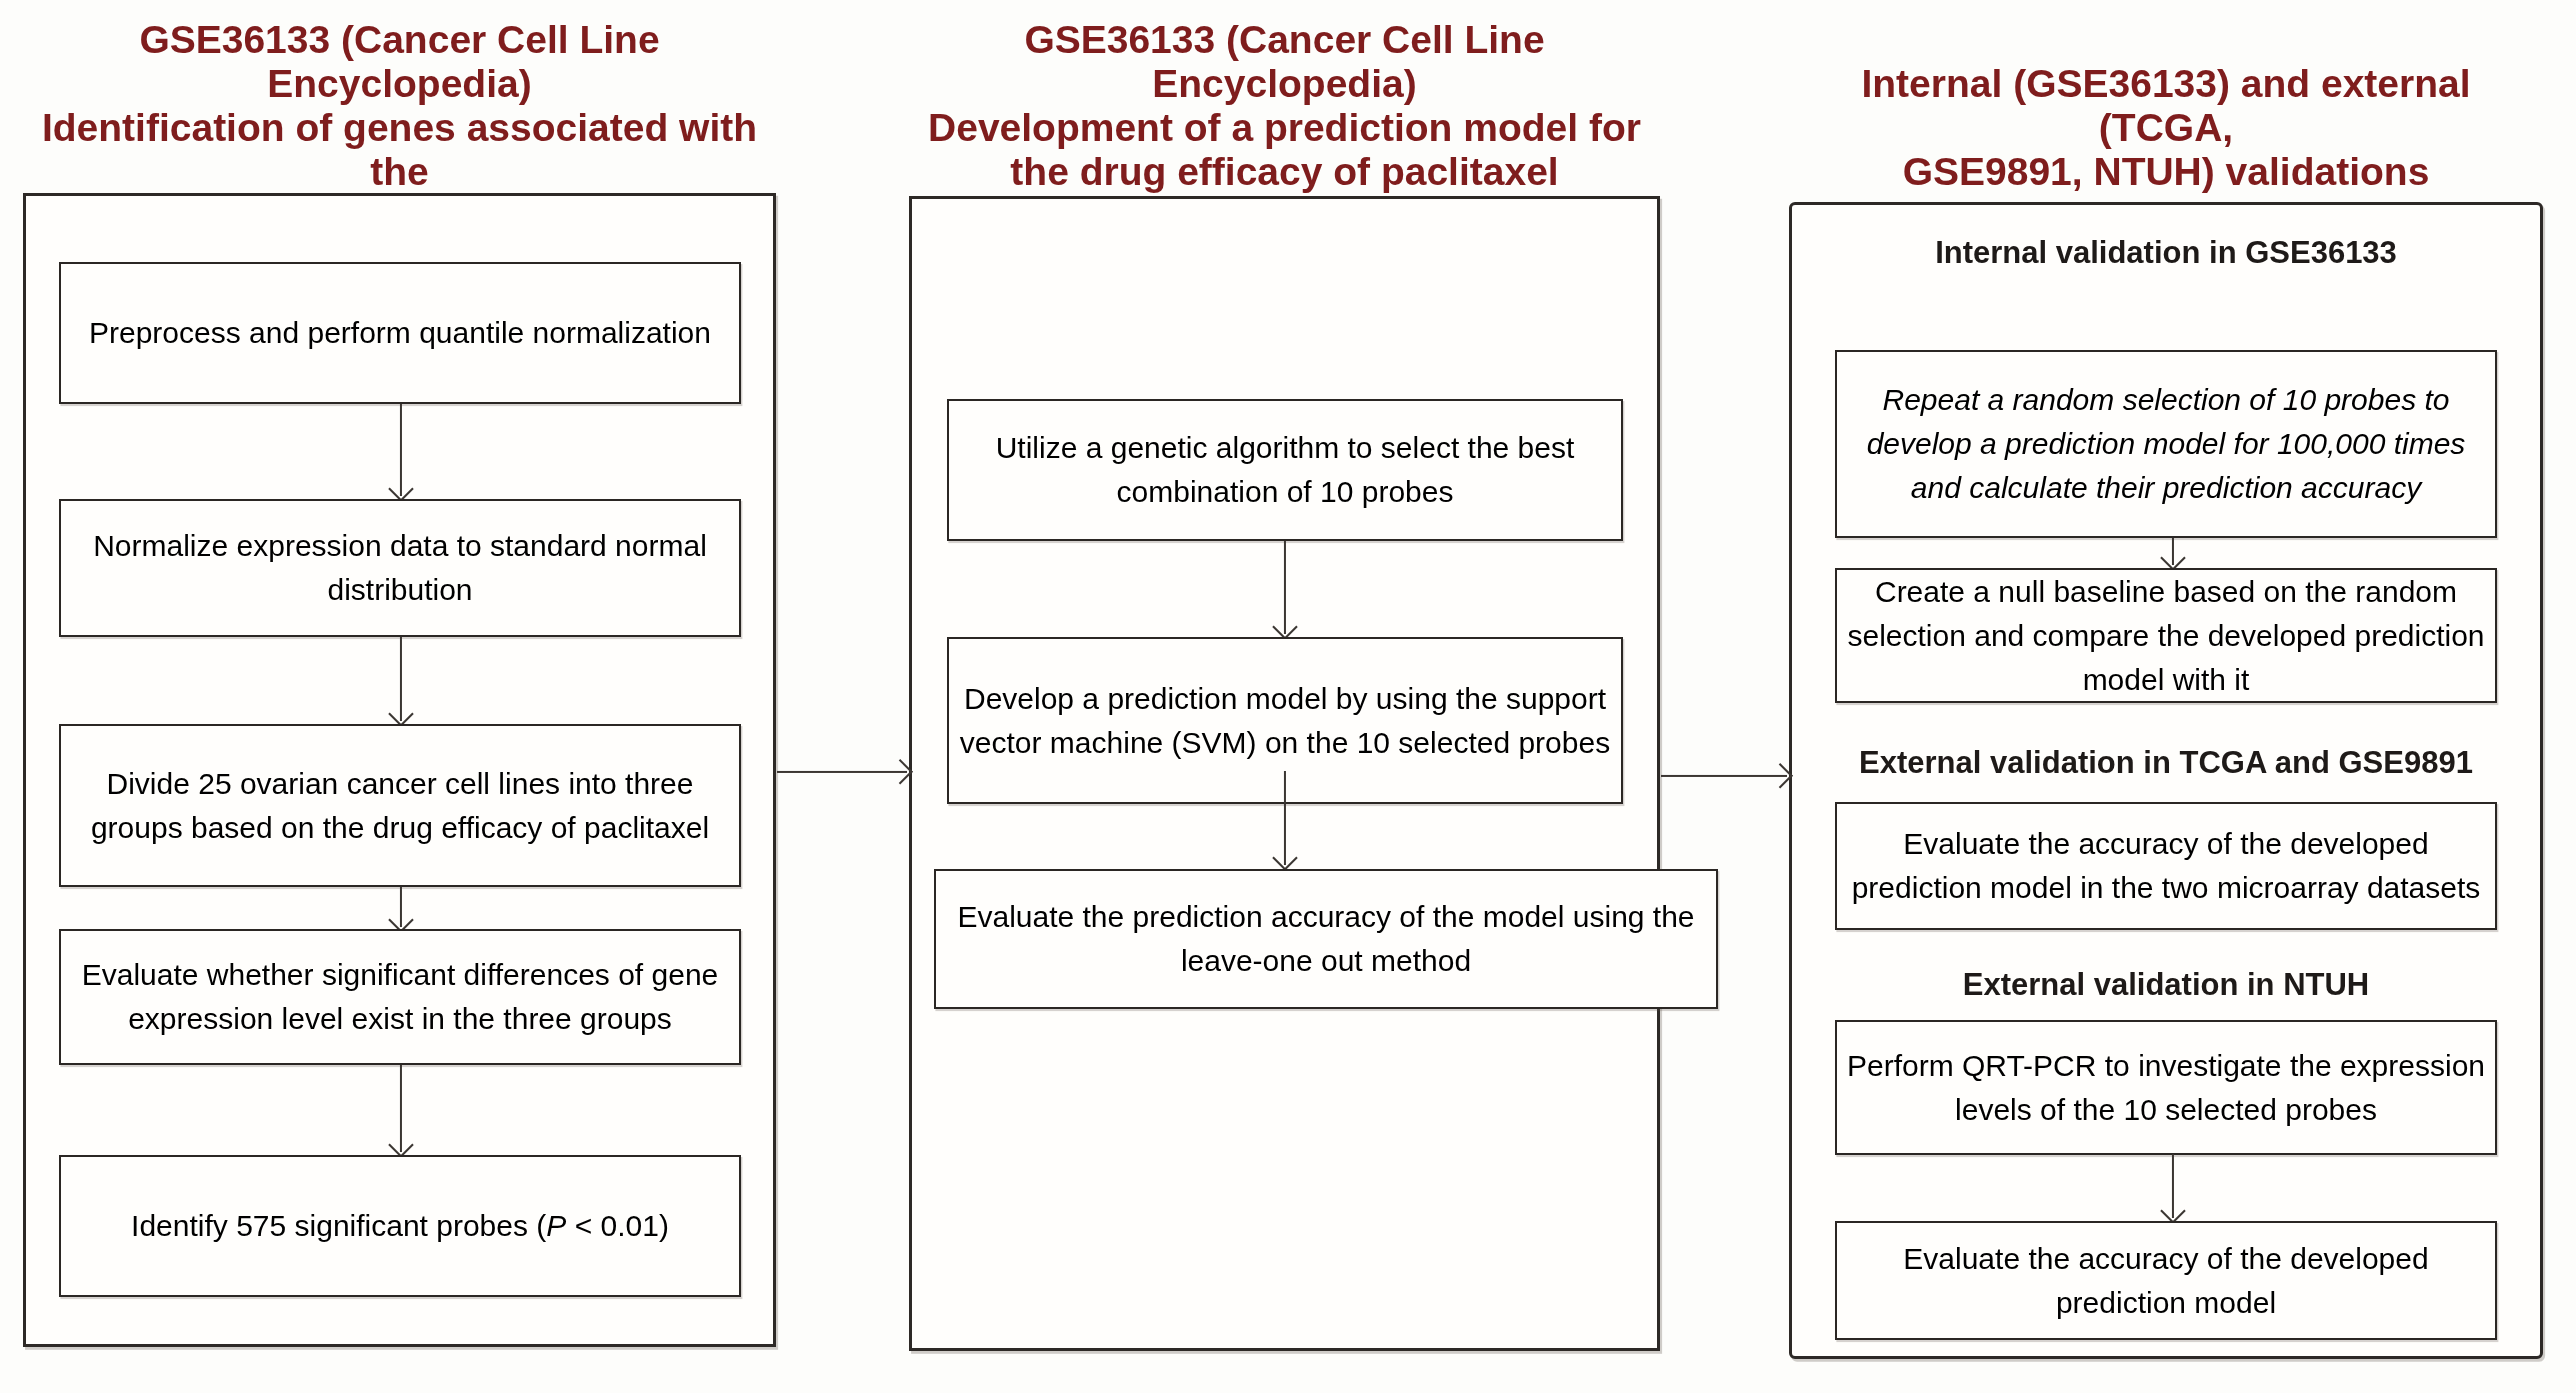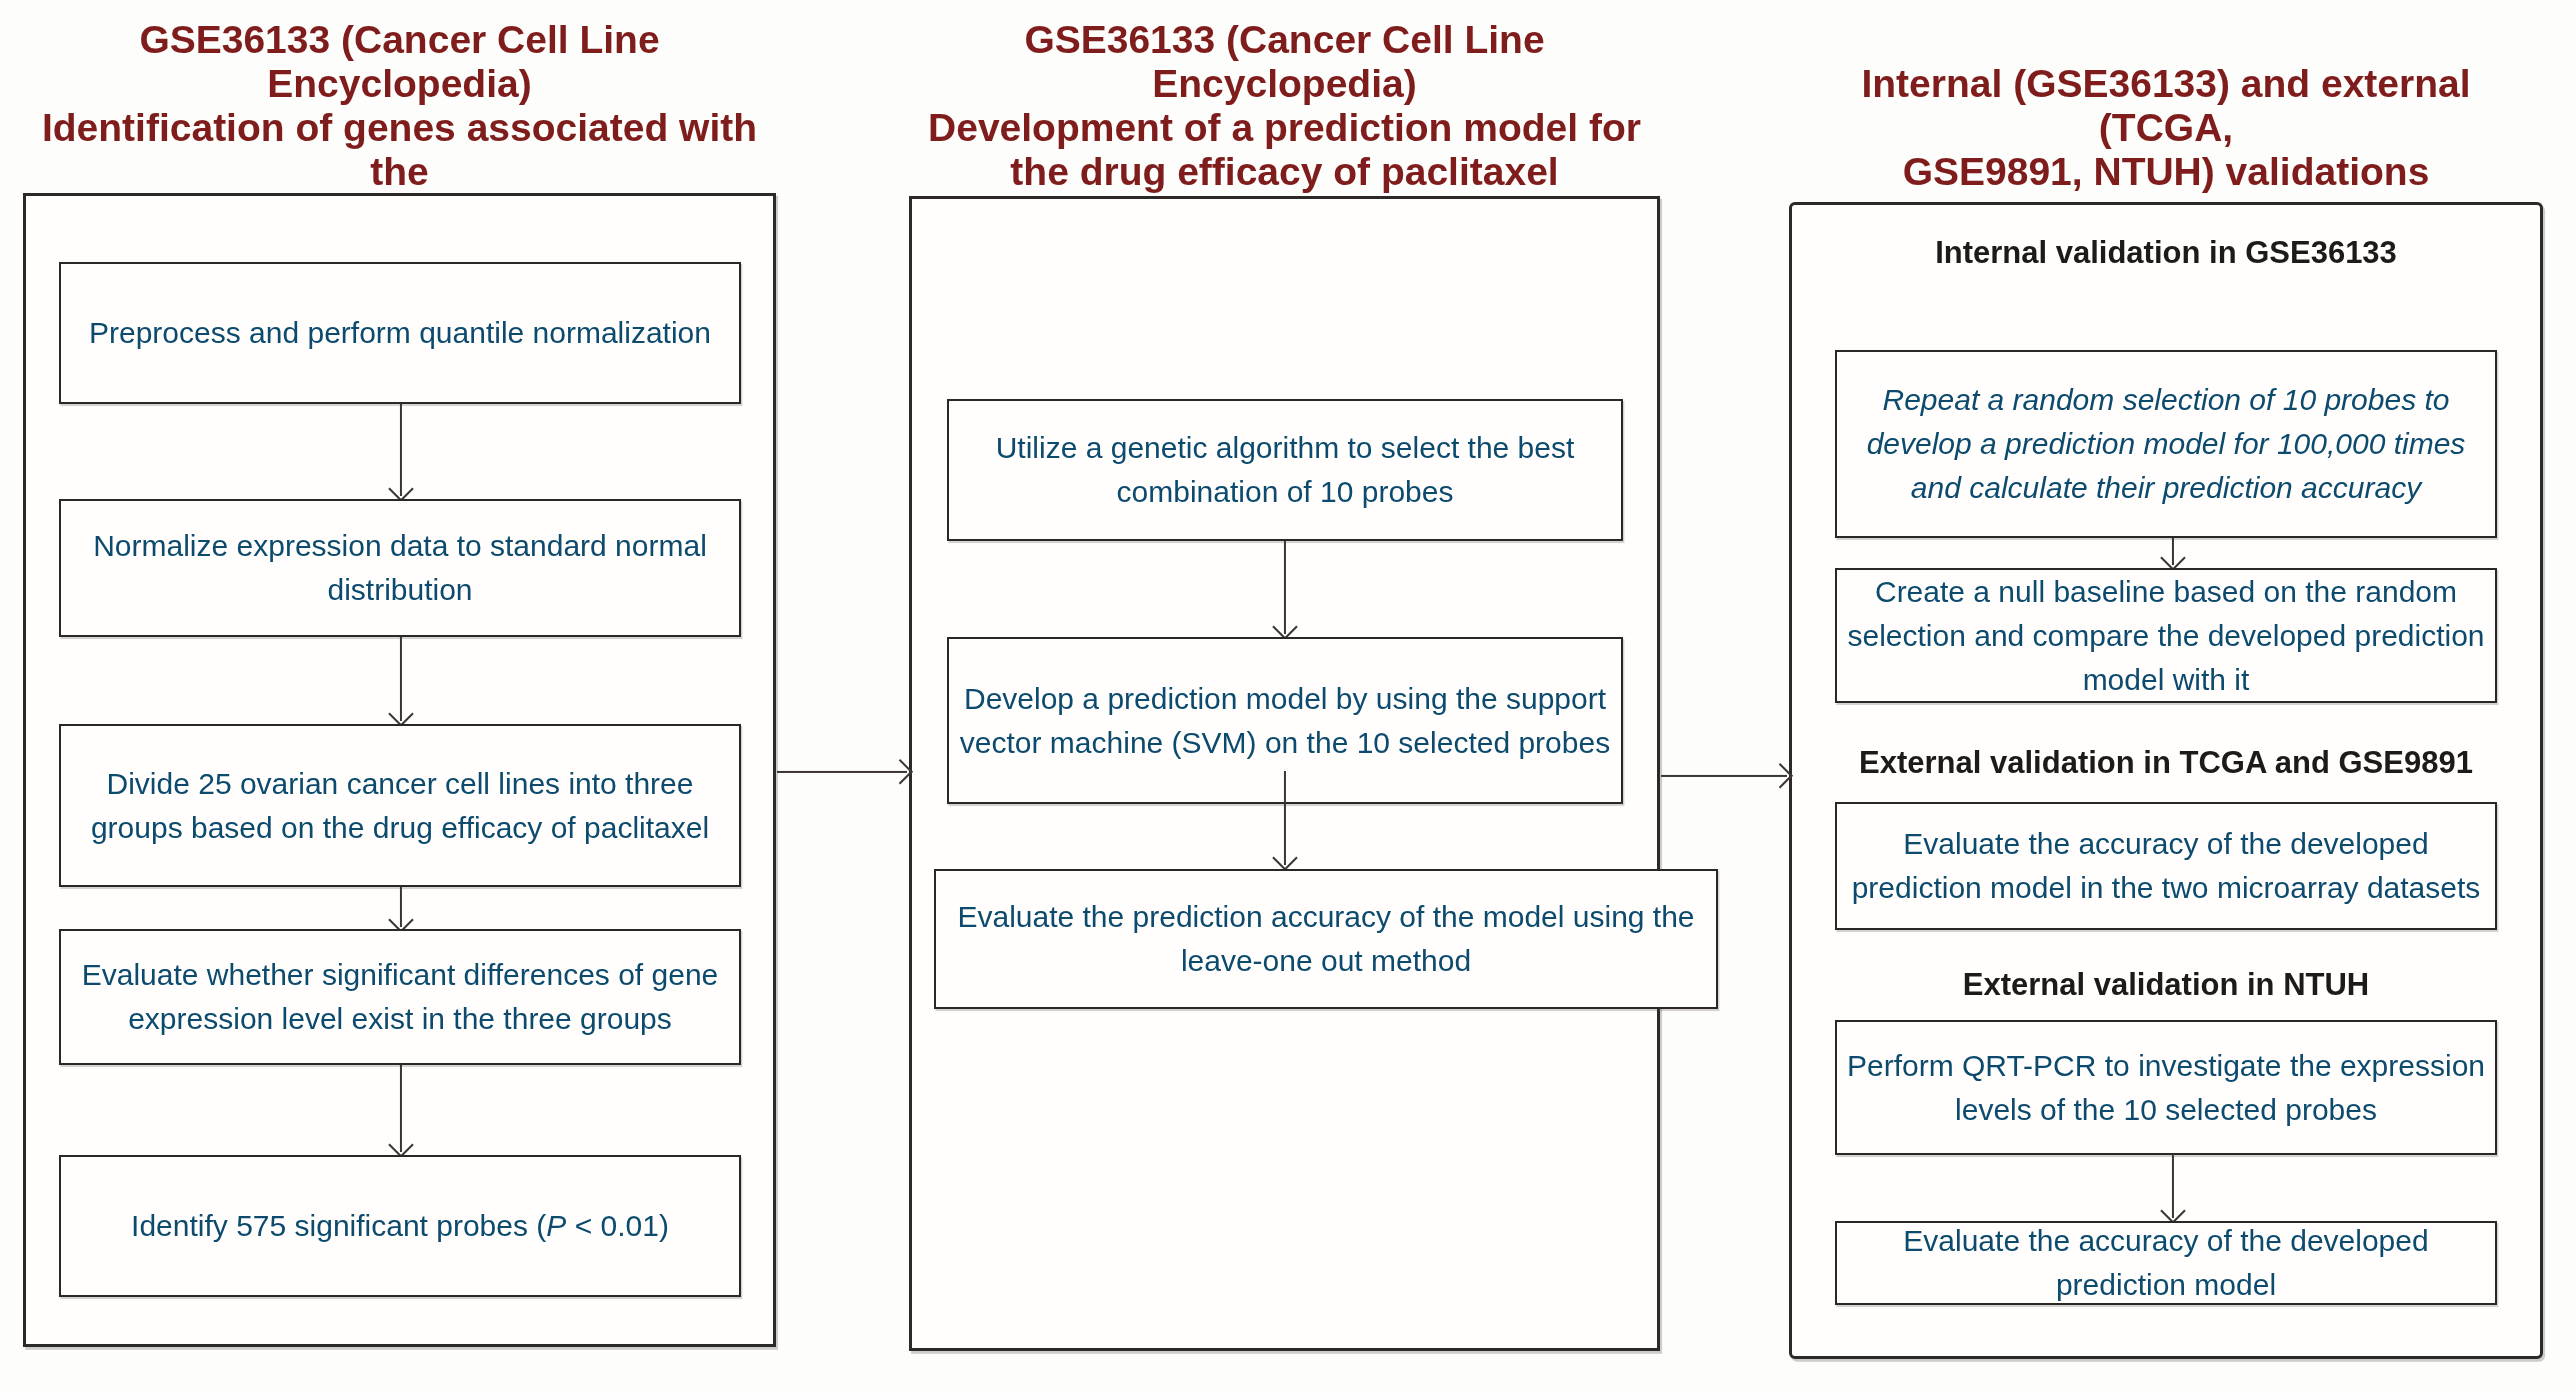--- a/index.html
+++ b/index.html
@@ -33,21 +33,21 @@
     border:2.1px solid #2b2724;
     background:#fffefc;
     box-shadow:1.4px 2.1px 0 rgba(90,80,70,0.25);
     box-sizing:border-box;
     display:flex;
     align-items:center;
     justify-content:center;
     text-align:center;
     font-size:30px;
     line-height:44px;
-    color:#0c4a6e;
+    color:#000000;
     padding:0 8.5px;
   }
   .fbox .var{font-style:italic;}
   .sec-heading{
     position:absolute;
     width:100%;
     text-align:center;
     font-weight:bold;
     font-size:31px;
     line-height:40px;
@@ -197,21 +197,21 @@
 
     <div class="fbox" style="left:43px;top:815px;width:662px;height:135px;">
       <span>Perform QRT-PCR to investigate the expression levels of the 10 selected probes</span>
     </div>
 
     <div class="varrow" style="left:364px;top:949px;height:67px;">
         <i class="stem"></i>
         <i class="chev"></i>
       </div>
 
-    <div class="fbox" style="left:43px;top:1016px;width:662px;height:84px;">
+    <div class="fbox" style="left:43px;top:1016px;width:662px;height:119px;">
       <span>Evaluate the accuracy of the developed prediction model</span>
     </div>
 
   </div>
 
   <div class="harrow" style="left:777px;top:755px;width:133px;">
       <i class="stem"></i>
       <i class="chev"></i>
     </div>
   <div class="harrow" style="left:1661px;top:759px;width:129px;">

